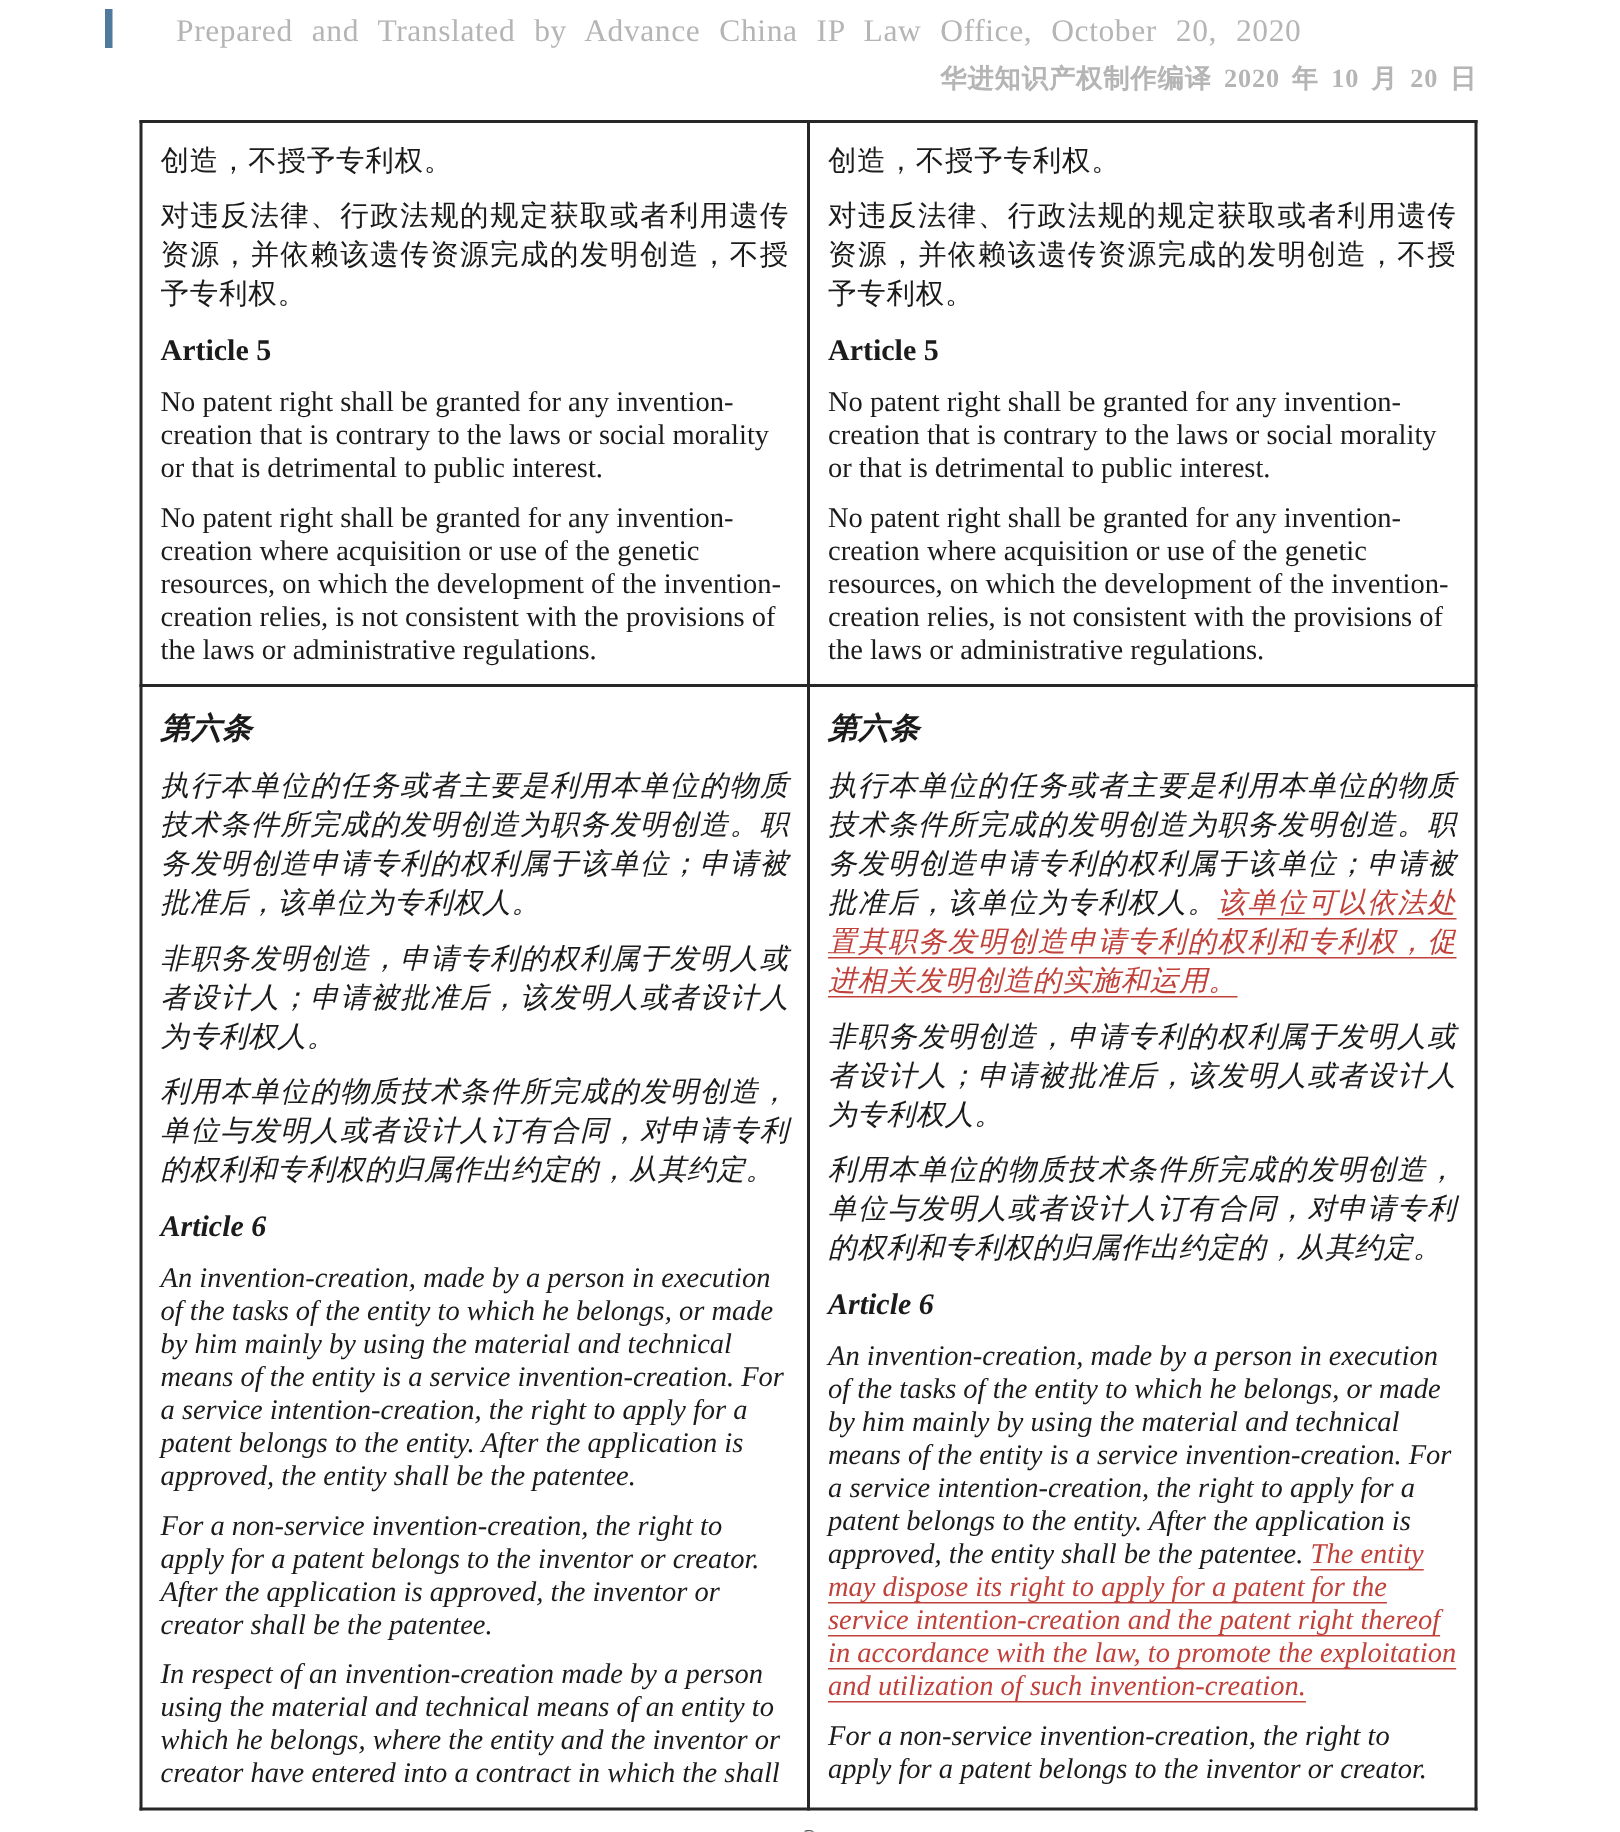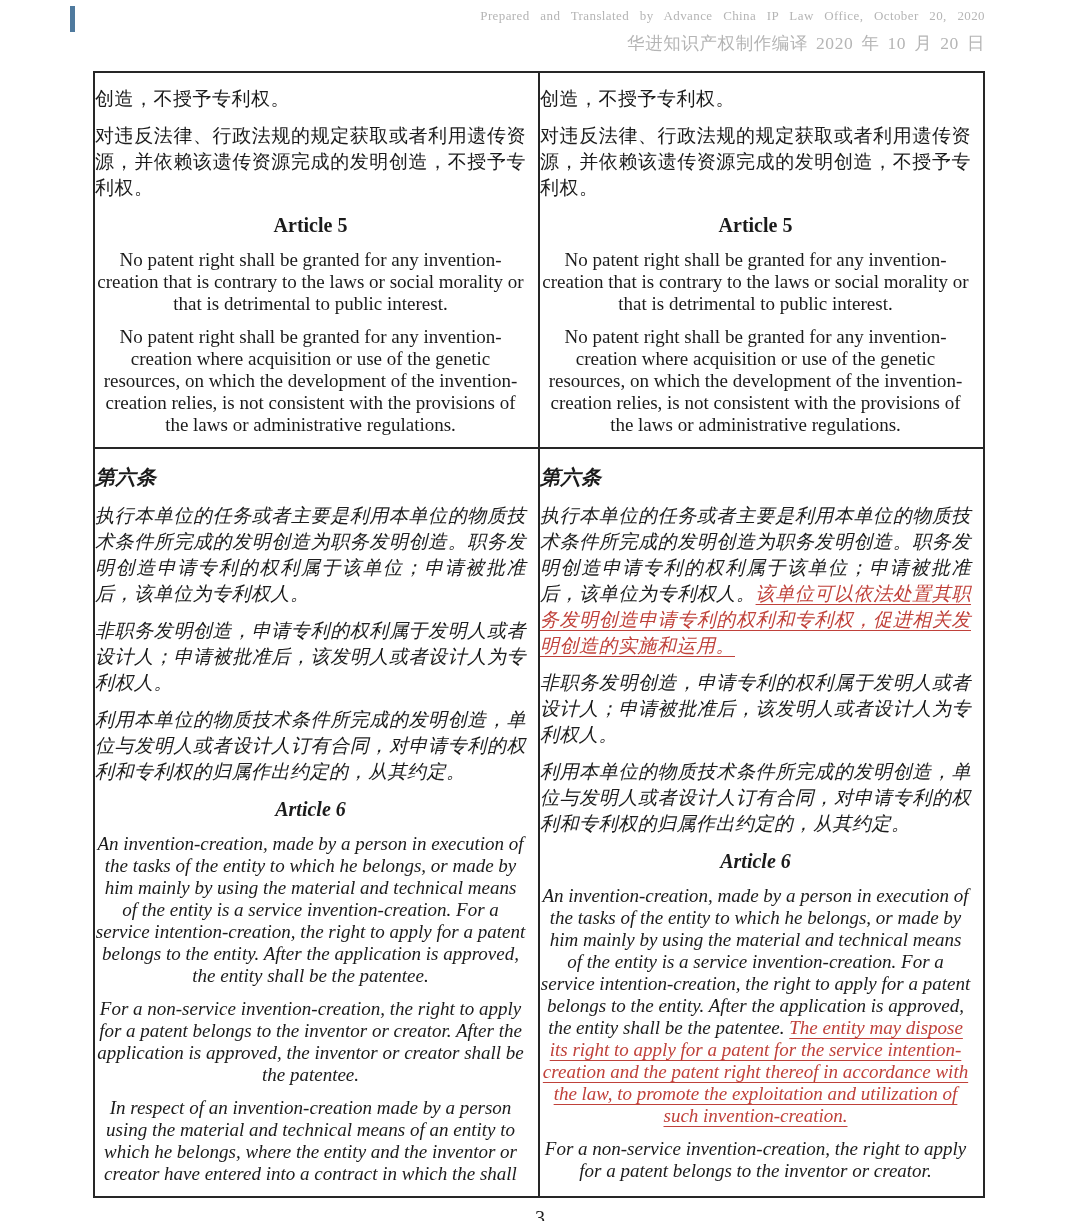--- a/index.html
+++ b/index.html
@@ -18,62 +18,63 @@
     overflow:hidden;
     position:relative;
   }
   .page-header{
     padding-top:8px;
     padding-right:95px;
     text-align:right;
     color:var(--header-text);
   }
   .page-header .hl1{
-    font-size:13px;
+    font-size:21px;
     word-spacing:7px;
     letter-spacing:0.4px;
+    text-align:center;
   }
   .page-header .hl2{
     font-size:17.5px;
     margin-top:7px;
     word-spacing:3px;
     letter-spacing:0.6px;
+    font-weight:bold;
   }
   .accent-bar{
     position:absolute;
     left:70px;top:6px;
     width:5px;height:26px;
     background:var(--accent);
   }
   table.law-table{
     margin:16px 0 0 93px;
     width:892px;
     border-collapse:collapse;
     table-layout:fixed;
   }
   table.law-table td{
     width:50%;
     border:2px solid var(--border);
     vertical-align:top;
-    padding:2px 12px 0 0;
+    padding:2px 12px 0 12px;
     overflow:hidden;
   }
   tr.row-1 td{height:366px;}
   tr.row-2 td{height:740px;font-style:italic;}
   .para{margin:11px 0;}
   .para.zh{
     font-size:19px;
     line-height:26px;
     text-align:justify;
     letter-spacing:0.5px;
   }
   .para.en{
     font-size:19px;
     line-height:22px;
-    text-align:center;
   }
   .para.h{
     font-weight:bold;
     font-size:20px;
     margin:13px 0;
   }
   .ins{
     color:var(--revision);
     text-decoration:underline;
     text-underline-offset:4px;

